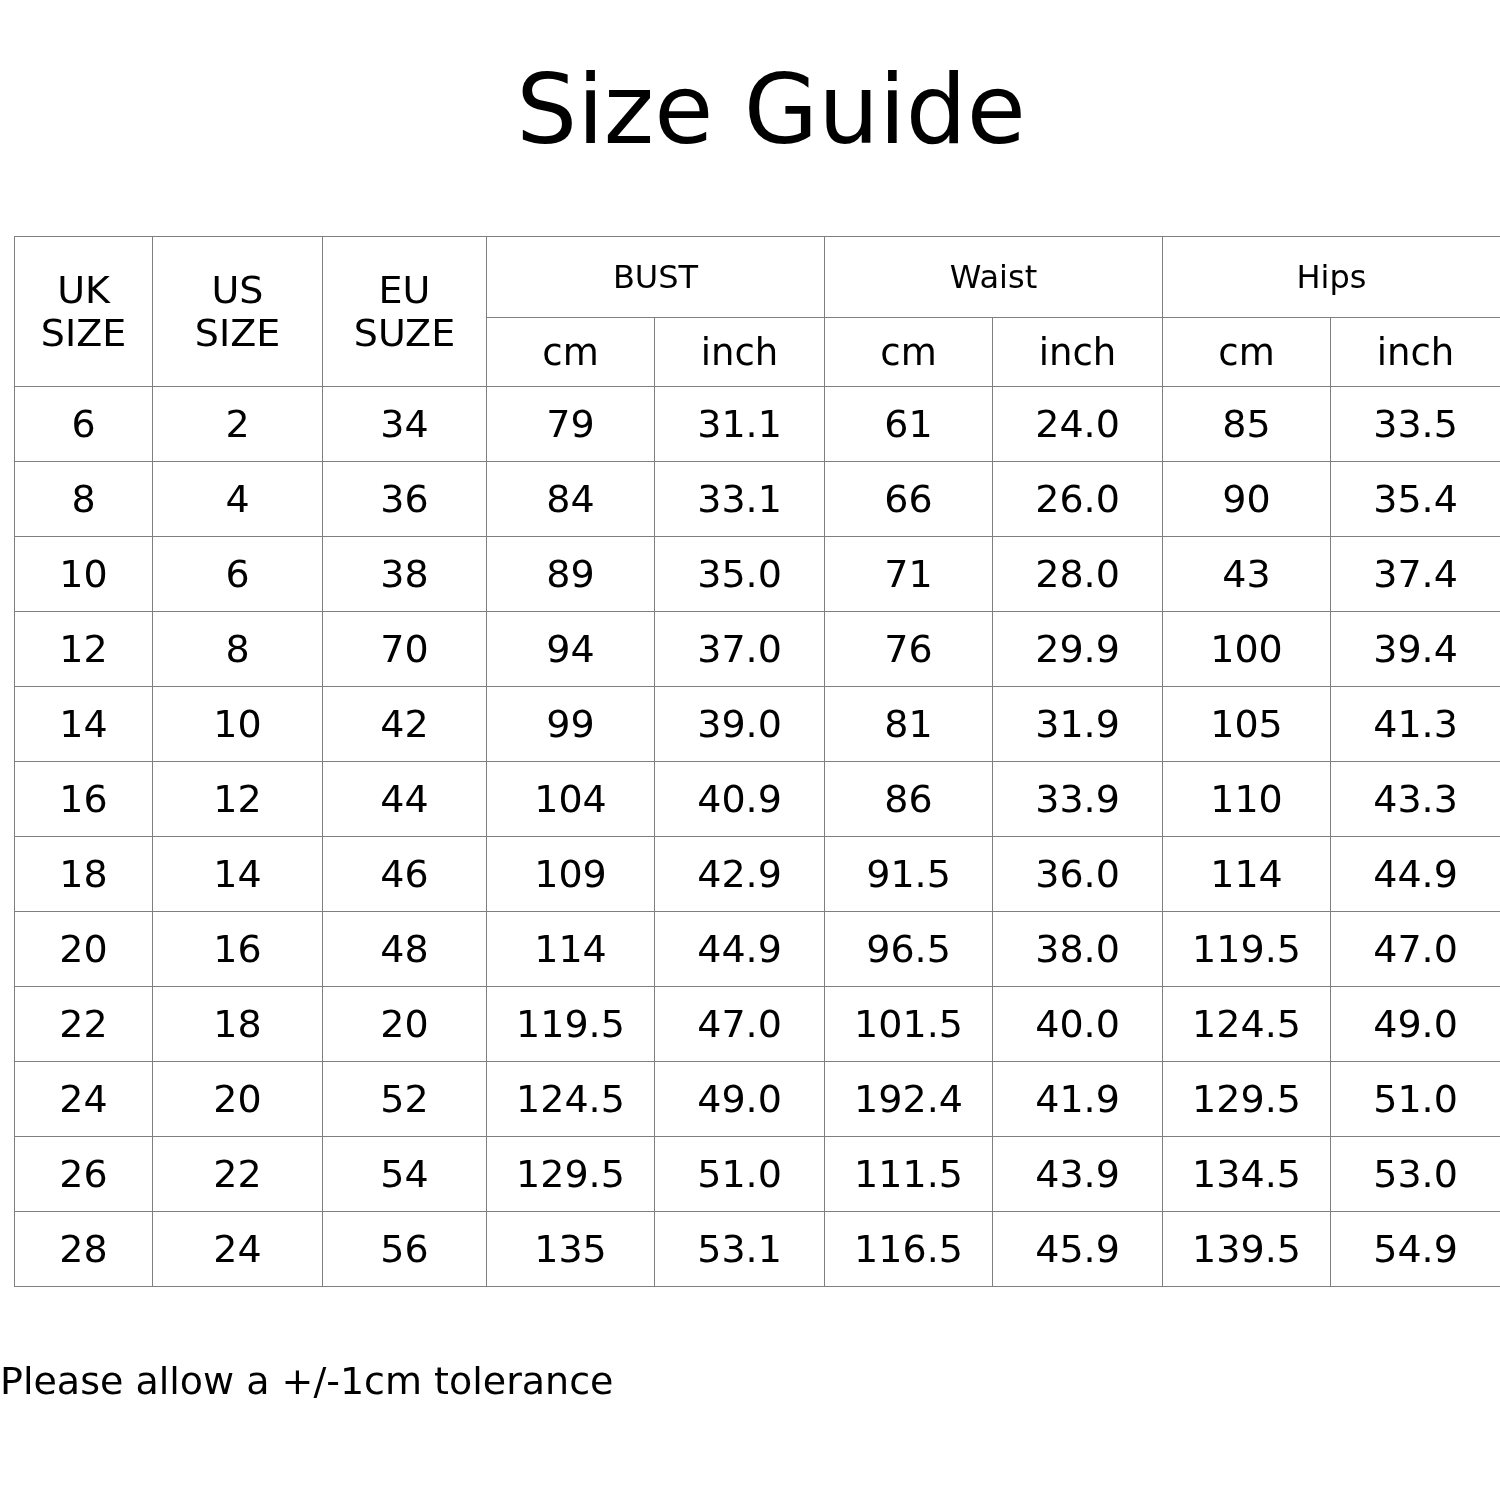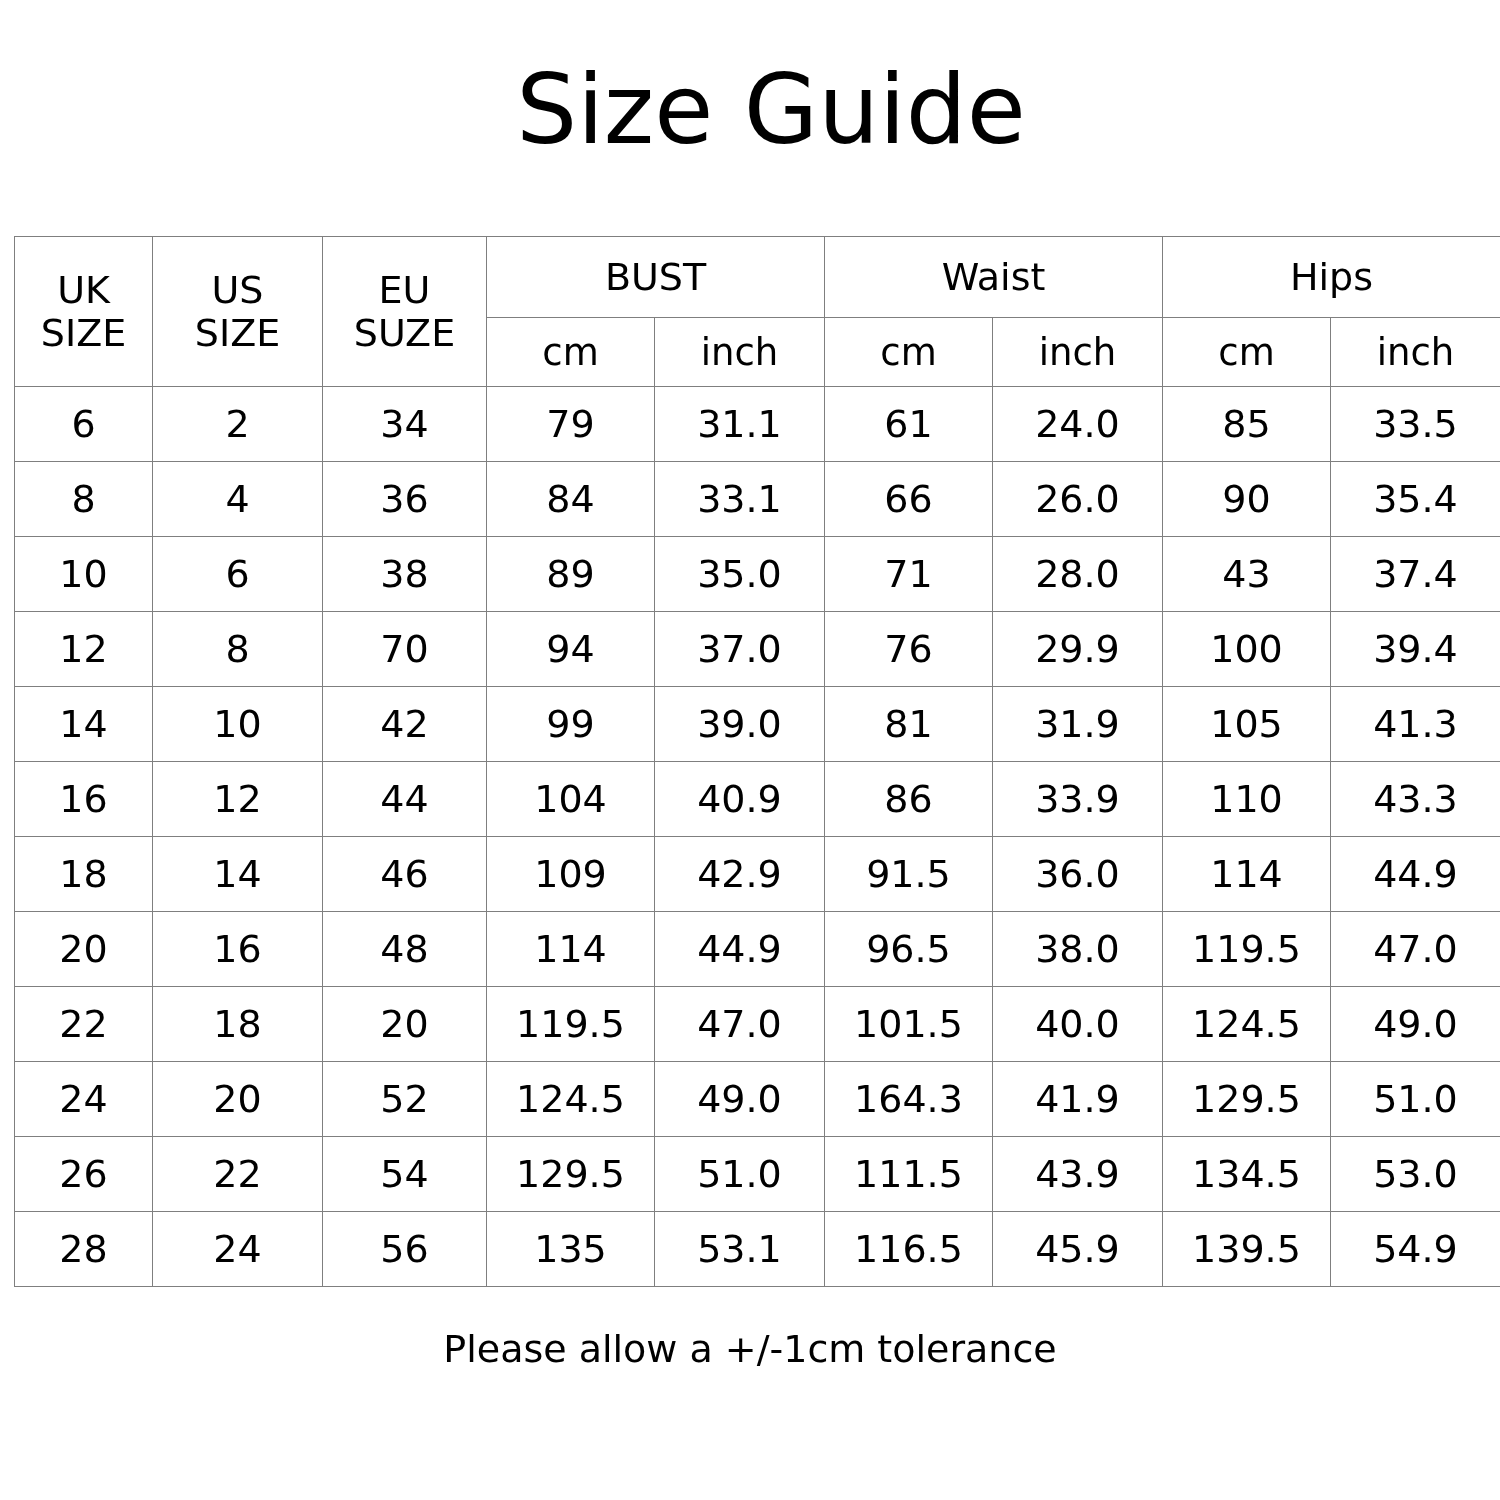--- a/index.html
+++ b/index.html
@@ -43,21 +43,21 @@
     border: 1px solid #7f7f7f;
     text-align: center;
     vertical-align: middle;
     font-weight: 400;
     font-size: 38px;
     color: #000;
     padding: 0;
     height: 74px;
   }
   table.size-table th.group {
-    font-size: 38px;
+    font-size: 32px;
     height: 80px;
   }
   table.size-table th.unit {
     font-size: 37px;
     height: 68px;
   }
   table.size-table th.stacked {
     font-size: 38px;
     line-height: 1.12;
     height: 148px;
@@ -68,23 +68,22 @@
   col.c0 { width: 138px; }
   col.c1 { width: 170px; }
   col.c2 { width: 164px; }
   col.c3 { width: 168px; }
   col.c4 { width: 170px; }
   col.c5 { width: 168px; }
   col.c6 { width: 170px; }
   col.c7 { width: 168px; }
   col.c8 { width: 170px; }
   .note {
-    text-align: center;
     font-size: 38px;
-    margin-top: 28px;
+    margin-top: 60px;
   }
 </style>
 </head>
 <body>
 
 <div class="page">
 
   <div class="title">Size Guide</div>
 
   <div class="table-wrap">
@@ -226,21 +225,21 @@
             <td>40.0</td>
             <td>124.5</td>
             <td>49.0</td>
           </tr>
           <tr>
             <td>24</td>
             <td>20</td>
             <td>52</td>
             <td>124.5</td>
             <td>49.0</td>
-            <td>164.3</td>
+            <td>192.4</td>
             <td>41.9</td>
             <td>129.5</td>
             <td>51.0</td>
           </tr>
           <tr>
             <td>26</td>
             <td>22</td>
             <td>54</td>
             <td>129.5</td>
             <td>51.0</td>

